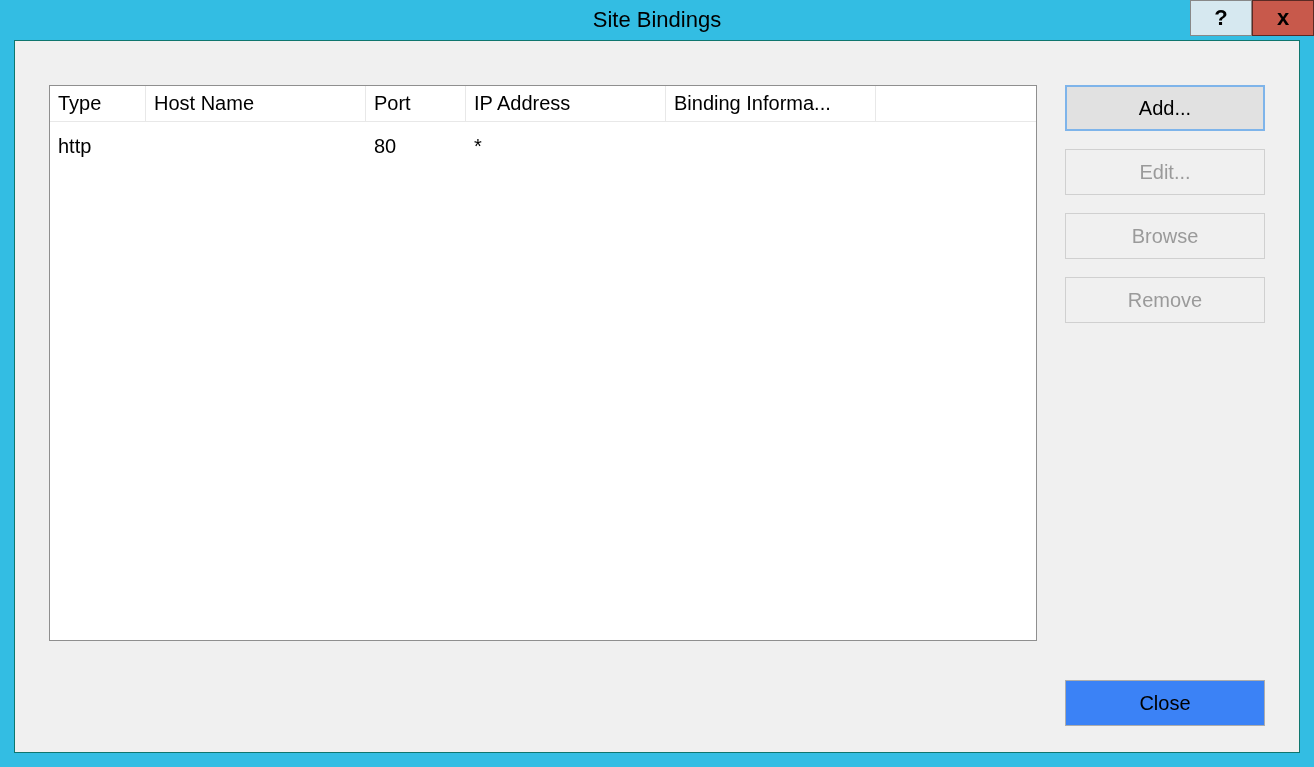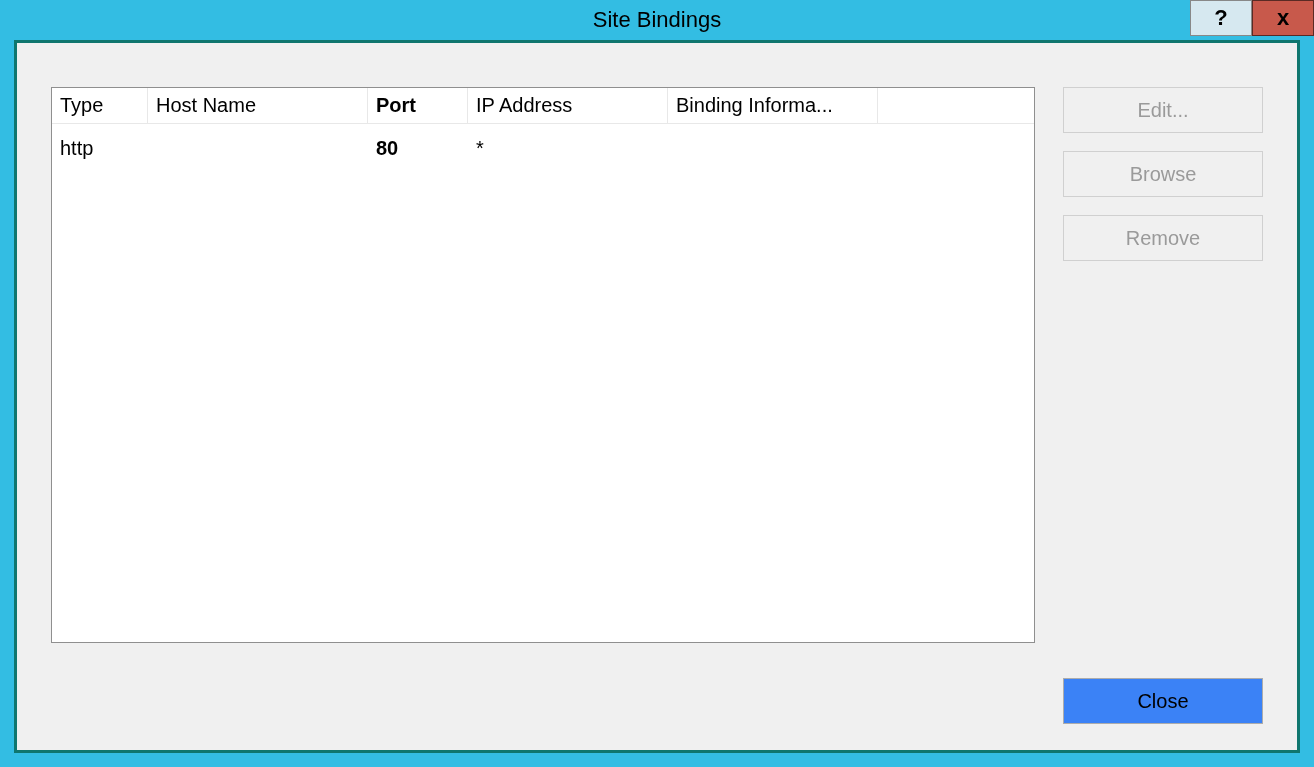--- a/index.html
+++ b/index.html
@@ -62,21 +62,21 @@
       border: 1px solid #5a2a24;
       color: #000;
     }
     .dialog-body {
       position: absolute;
       top: 40px;
       left: 14px;
       right: 14px;
       bottom: 14px;
       background: #f0f0f0;
-      border: 3px solid #0f766e;
+      border: 1px solid #0f766e;
     }
     .content-area {
       position: absolute;
       top: 44px;
       left: 34px;
       right: 34px;
       bottom: 34px;
       display: flex;
       gap: 28px;
     }
@@ -102,21 +102,21 @@
       font-size: 20px;
       border-right: 1px solid #e8e8e8;
       height: 100%;
       display: flex;
       align-items: center;
       white-space: nowrap;
       overflow: hidden;
     }
     .col-type { width: 96px; }
     .col-host { width: 220px; }
-    .col-port { width: 100px; font-weight: bold; }
+    .col-port { width: 100px; }
     .col-ip { width: 200px; }
     .col-info { width: 210px; }
     .col-rest { flex: 1; border-right: none !important; }
     .table-body {
       flex: 1;
       background: #fff;
       margin-top: 8px;
     }
     .table-row {
       display: flex;
@@ -194,20 +194,21 @@
             <div class="td col-host"></div>
             <div class="td col-port">80</div>
             <div class="td col-ip">*</div>
             <div class="td col-info"></div>
             <div class="td col-rest"></div>
           </div>
         </div>
       </div>
 
       <div class="side-buttons">
+        <div class="btn primary">Add...</div>
         <div class="btn disabled">Edit...</div>
         <div class="btn disabled">Browse</div>
         <div class="btn disabled">Remove</div>
       </div>
     </div>
 
     <div class="close-container">
       <div class="btn">Close</div>
     </div>
   </div>

